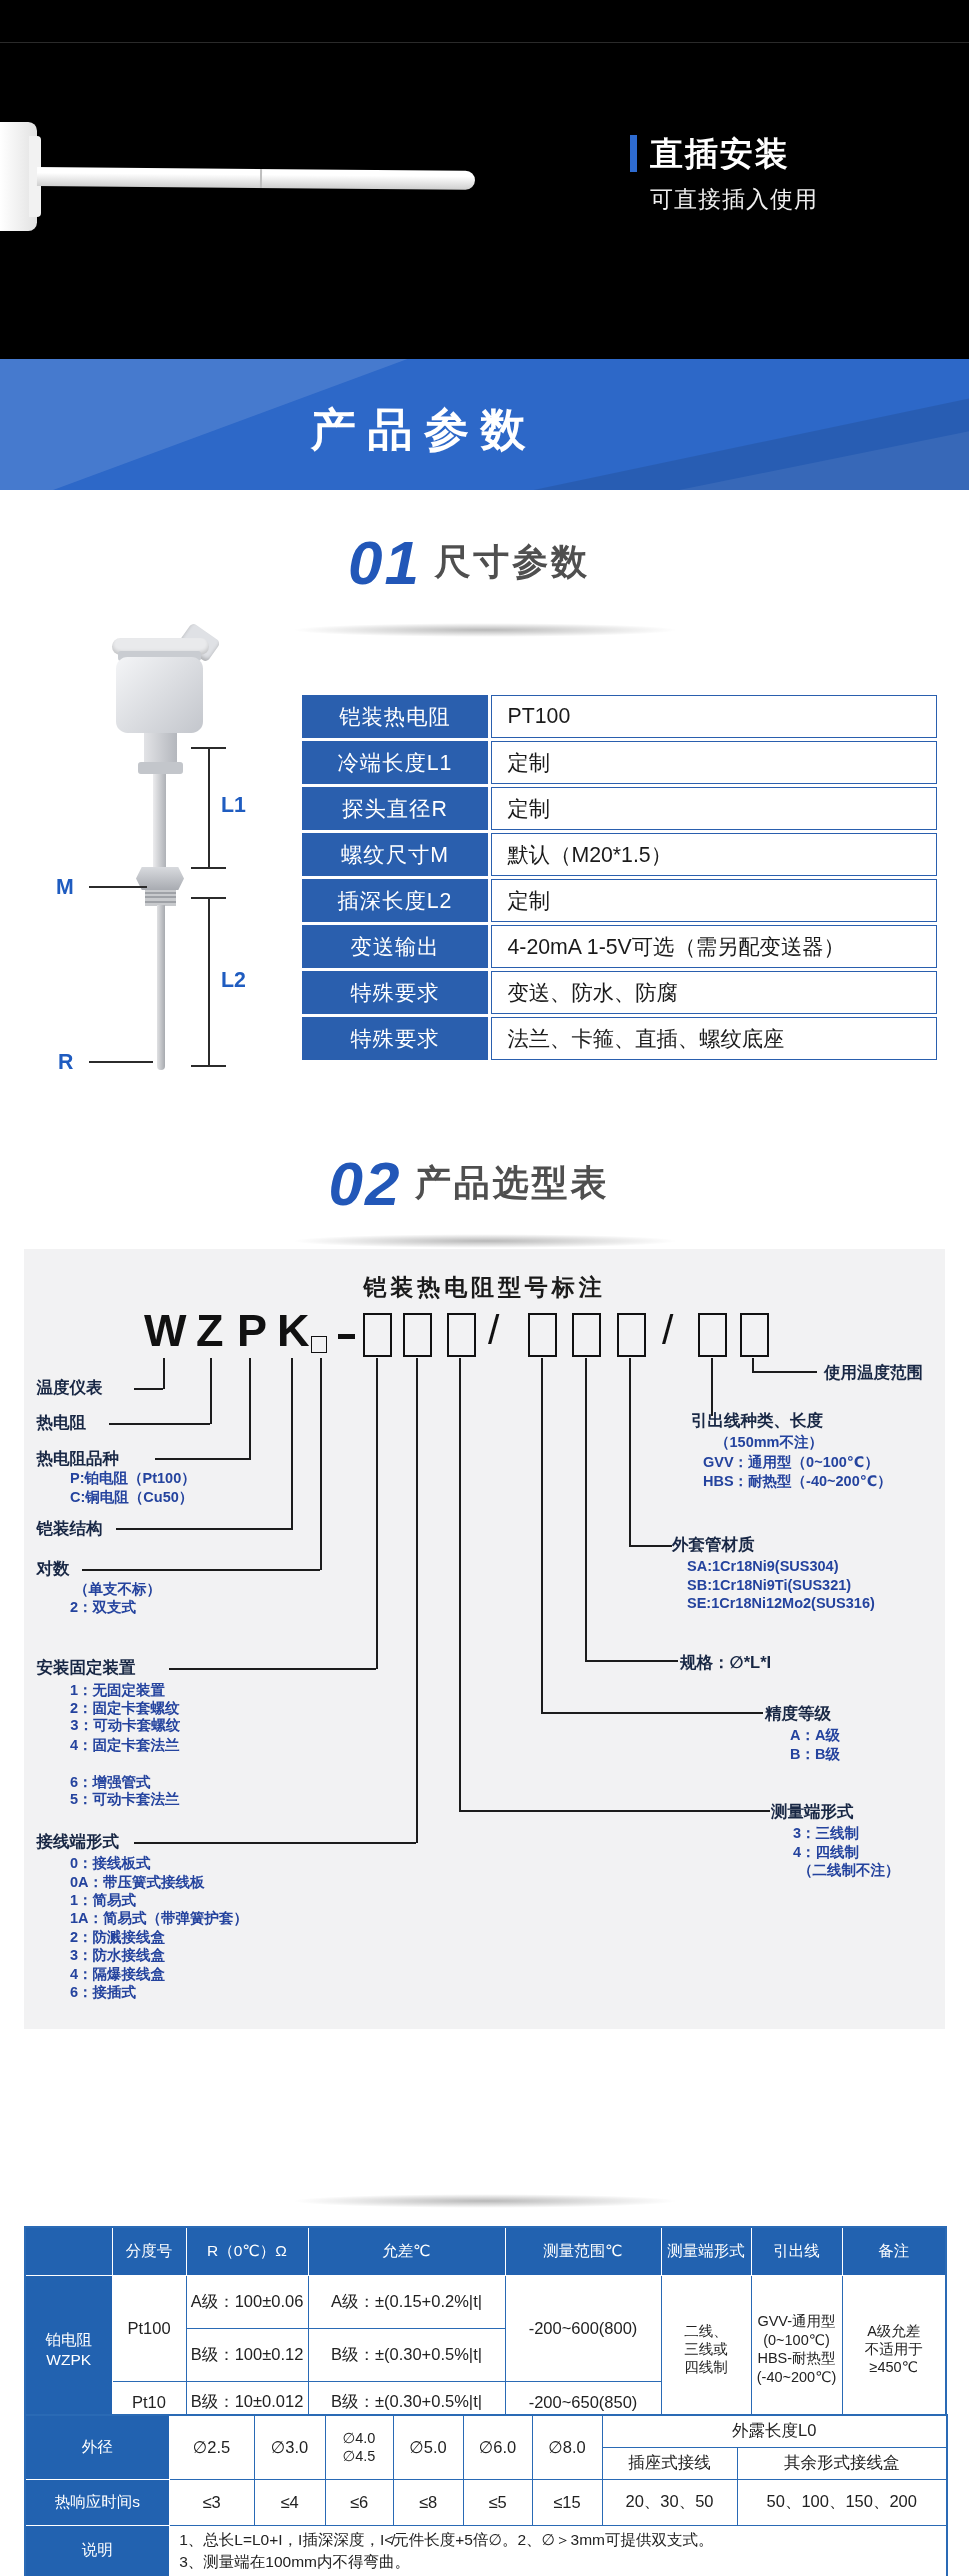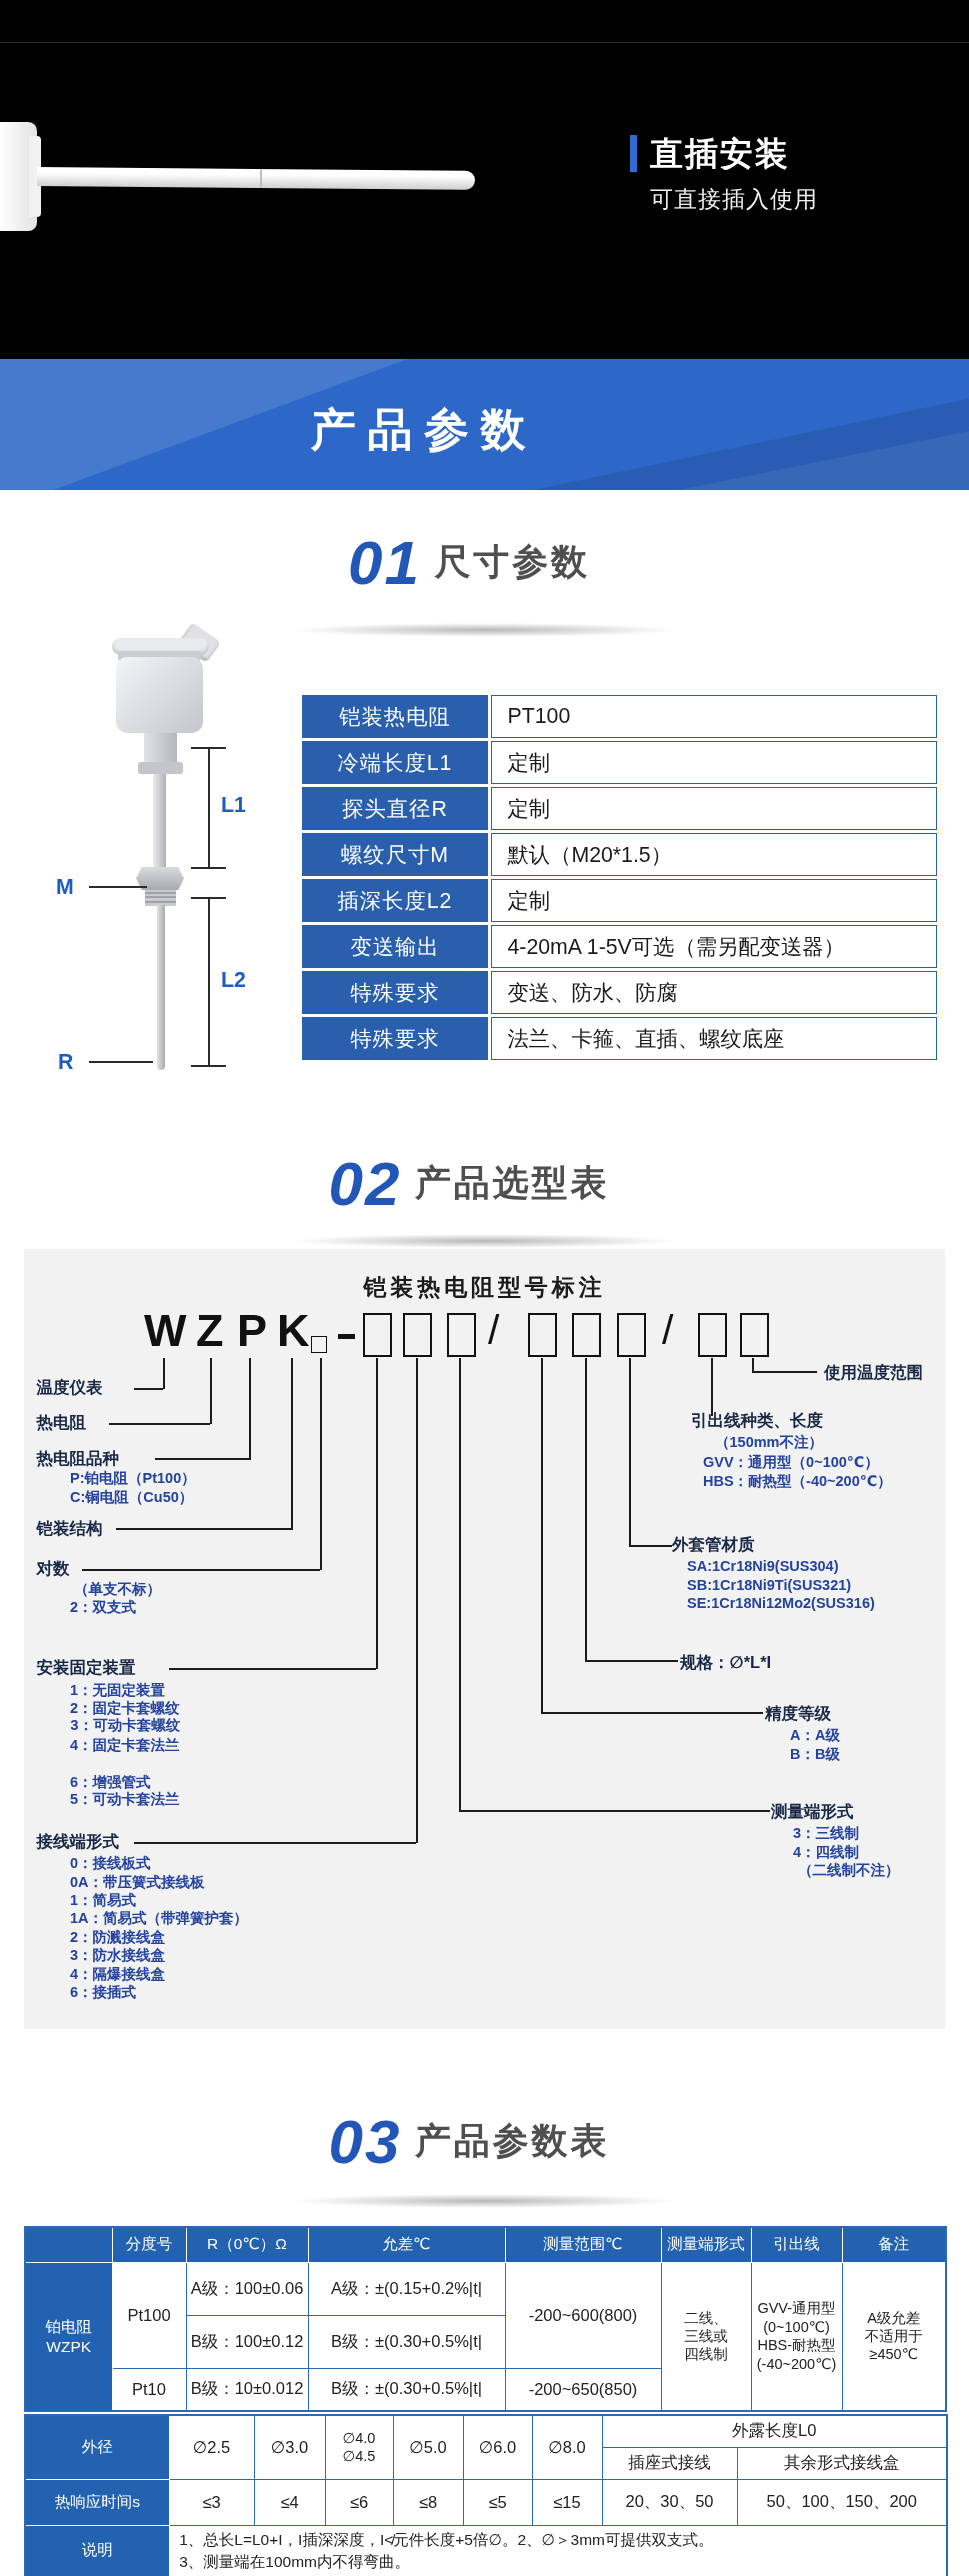--- a/index.html
+++ b/index.html
@@ -251,39 +251,35 @@
     <div class="dg-label" style="left:656px;top:403px;">规格：∅*L*I</div>
     <div class="dg-label" style="left:741px;top:454px;">精度等级</div>
     <div class="dg-sub" style="left:766px;top:477px;">A：A级</div>
     <div class="dg-sub" style="left:766px;top:496px;">B：B级</div>
     <div class="dg-label" style="left:747px;top:552px;">测量端形式</div>
     <div class="dg-sub" style="left:769px;top:575px;">3：三线制</div>
     <div class="dg-sub" style="left:769px;top:594px;">4：四线制</div>
     <div class="dg-sub" style="left:774px;top:612px;">（二线制不注）</div>
   </div>
 
-  <div class="sec-title" style="top:2114px;">
-    <span class="sec-num">03</span>
-    <span class="sec-text">产品参数表</span>
-  </div>
   <div class="sec-shadow" style="top:2194px;"></div>
 
   <table class="t3" style="left:24px;top:2226px;">
     <colgroup>
         <col style="width:87px">
         <col style="width:74px">
         <col style="width:122px">
         <col style="width:197px">
         <col style="width:156px">
         <col style="width:90px">
         <col style="width:91px">
         <col style="width:104px">
       </colgroup>
     <tbody>
-        <tr style="height:35px">
+        <tr style="height:48px">
       <th></th>
       <th>分度号</th>
       <th>R（0℃）Ω</th>
       <th>允差℃</th>
       <th>测量范围℃</th>
       <th>测量端形式</th>
       <th>引出线</th>
       <th>备注</th>
     </tr>
     <tr style="height:53px">

